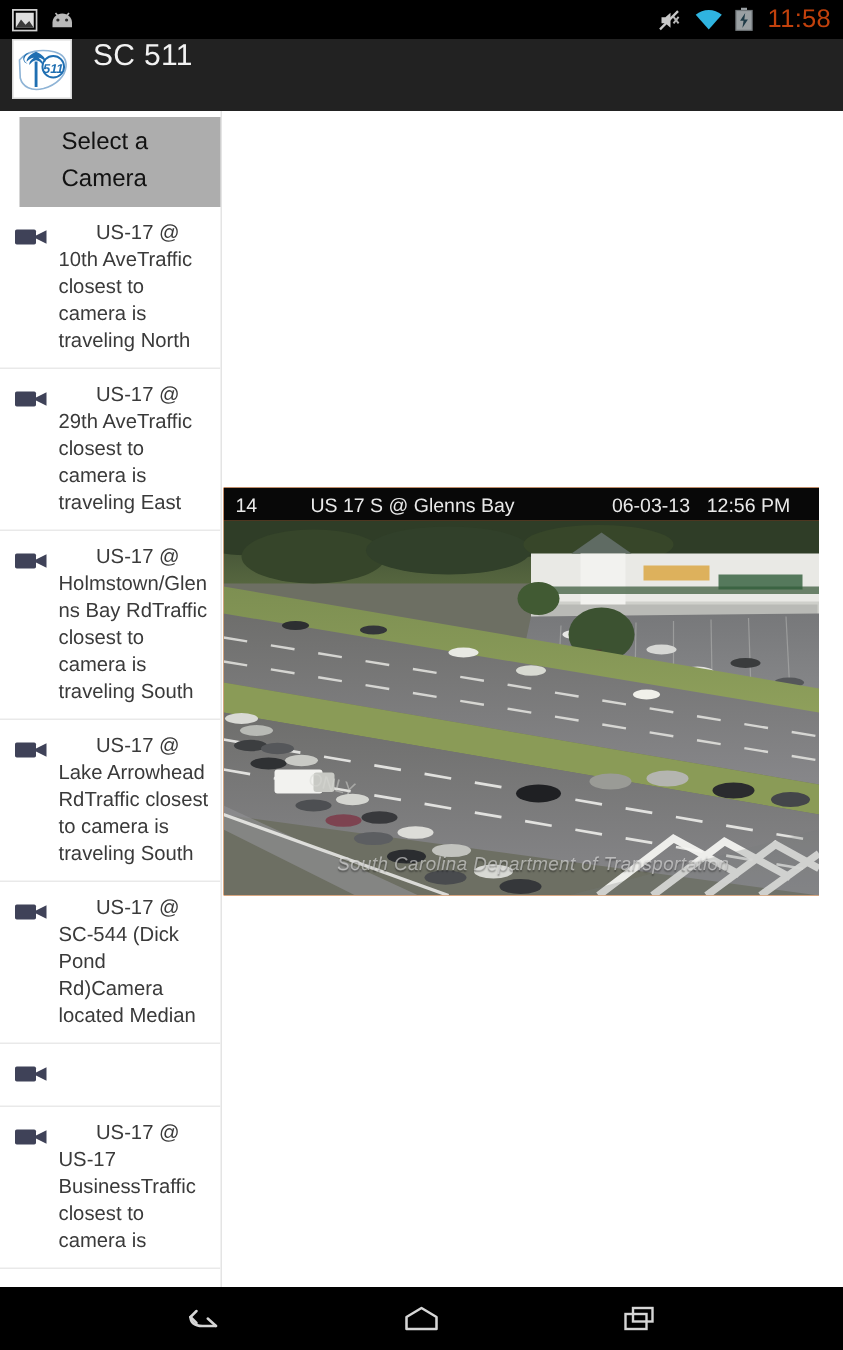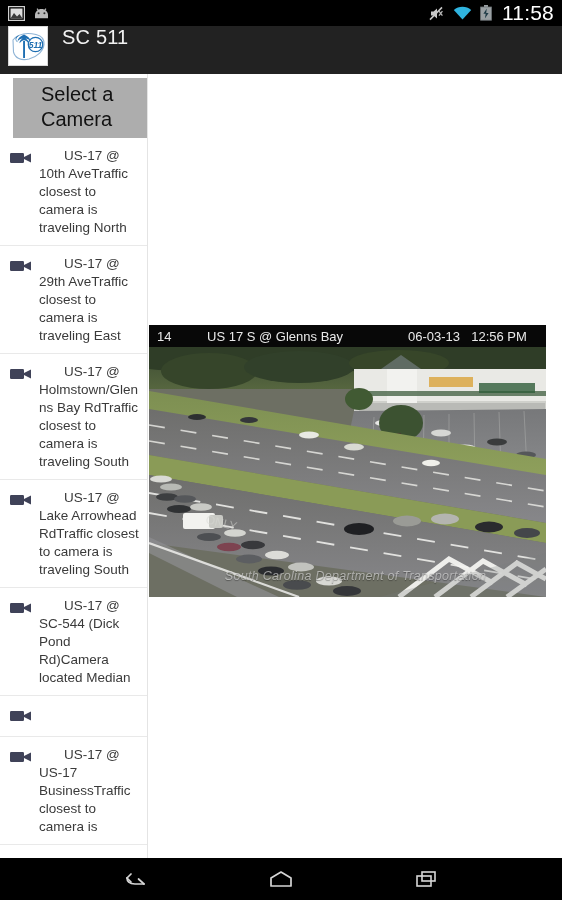--- a/index.html
+++ b/index.html
@@ -12,21 +12,21 @@
 
   
   .statusbar{
     position:absolute;left:0;top:0;width:562px;height:26px;
     background:#000000;display:flex;align-items:center;
     padding:0 8px;box-sizing:border-box;
   }
   .sb-left{display:flex;align-items:center;gap:8px;}
   .sb-right{margin-left:auto;display:flex;align-items:center;gap:8px;}
   .sb-clock{
-    color:#ffffff;font-size:21px;letter-spacing:.2px;
+    color:#c2410c;font-size:17px;letter-spacing:.2px;
     font-family:"Liberation Sans", sans-serif;padding-left:2px;
   }
   .sb-icon{display:block;}
 
   
   .actionbar{
     position:absolute;left:0;top:26px;width:562px;height:48px;
     background:#222222;display:flex;
     padding-left:8px;box-sizing:border-box;
   }
@@ -48,21 +48,21 @@
   .sidebar{
     position:absolute;left:0;top:0;width:148px;height:784px;
     background:#ffffff;border-right:1px solid #e4e4e4;
     box-sizing:border-box;overflow:hidden;
   }
   .select-header{
     margin:4px 0 0 13px;width:135px;background:#adadad;
     padding:4px 0 6px 0;box-sizing:border-box;
   }
   .select-header span{
-    display:block;color:#121212;font-size:20px;line-height:25px;
+    display:block;color:#121212;font-size:16px;line-height:25px;
     padding-left:28px;
   }
   .cam-item{
     display:flex;align-items:flex-start;
     padding:8px 6px 9px 10px;box-sizing:border-box;
     border-bottom:1px solid #e9e9e9;
   }
   .cam-icon{flex:0 0 auto;margin-top:5px;margin-right:7px;}
   .cam-text{flex:1 1 auto;min-width:0;}
   .cam-name{

